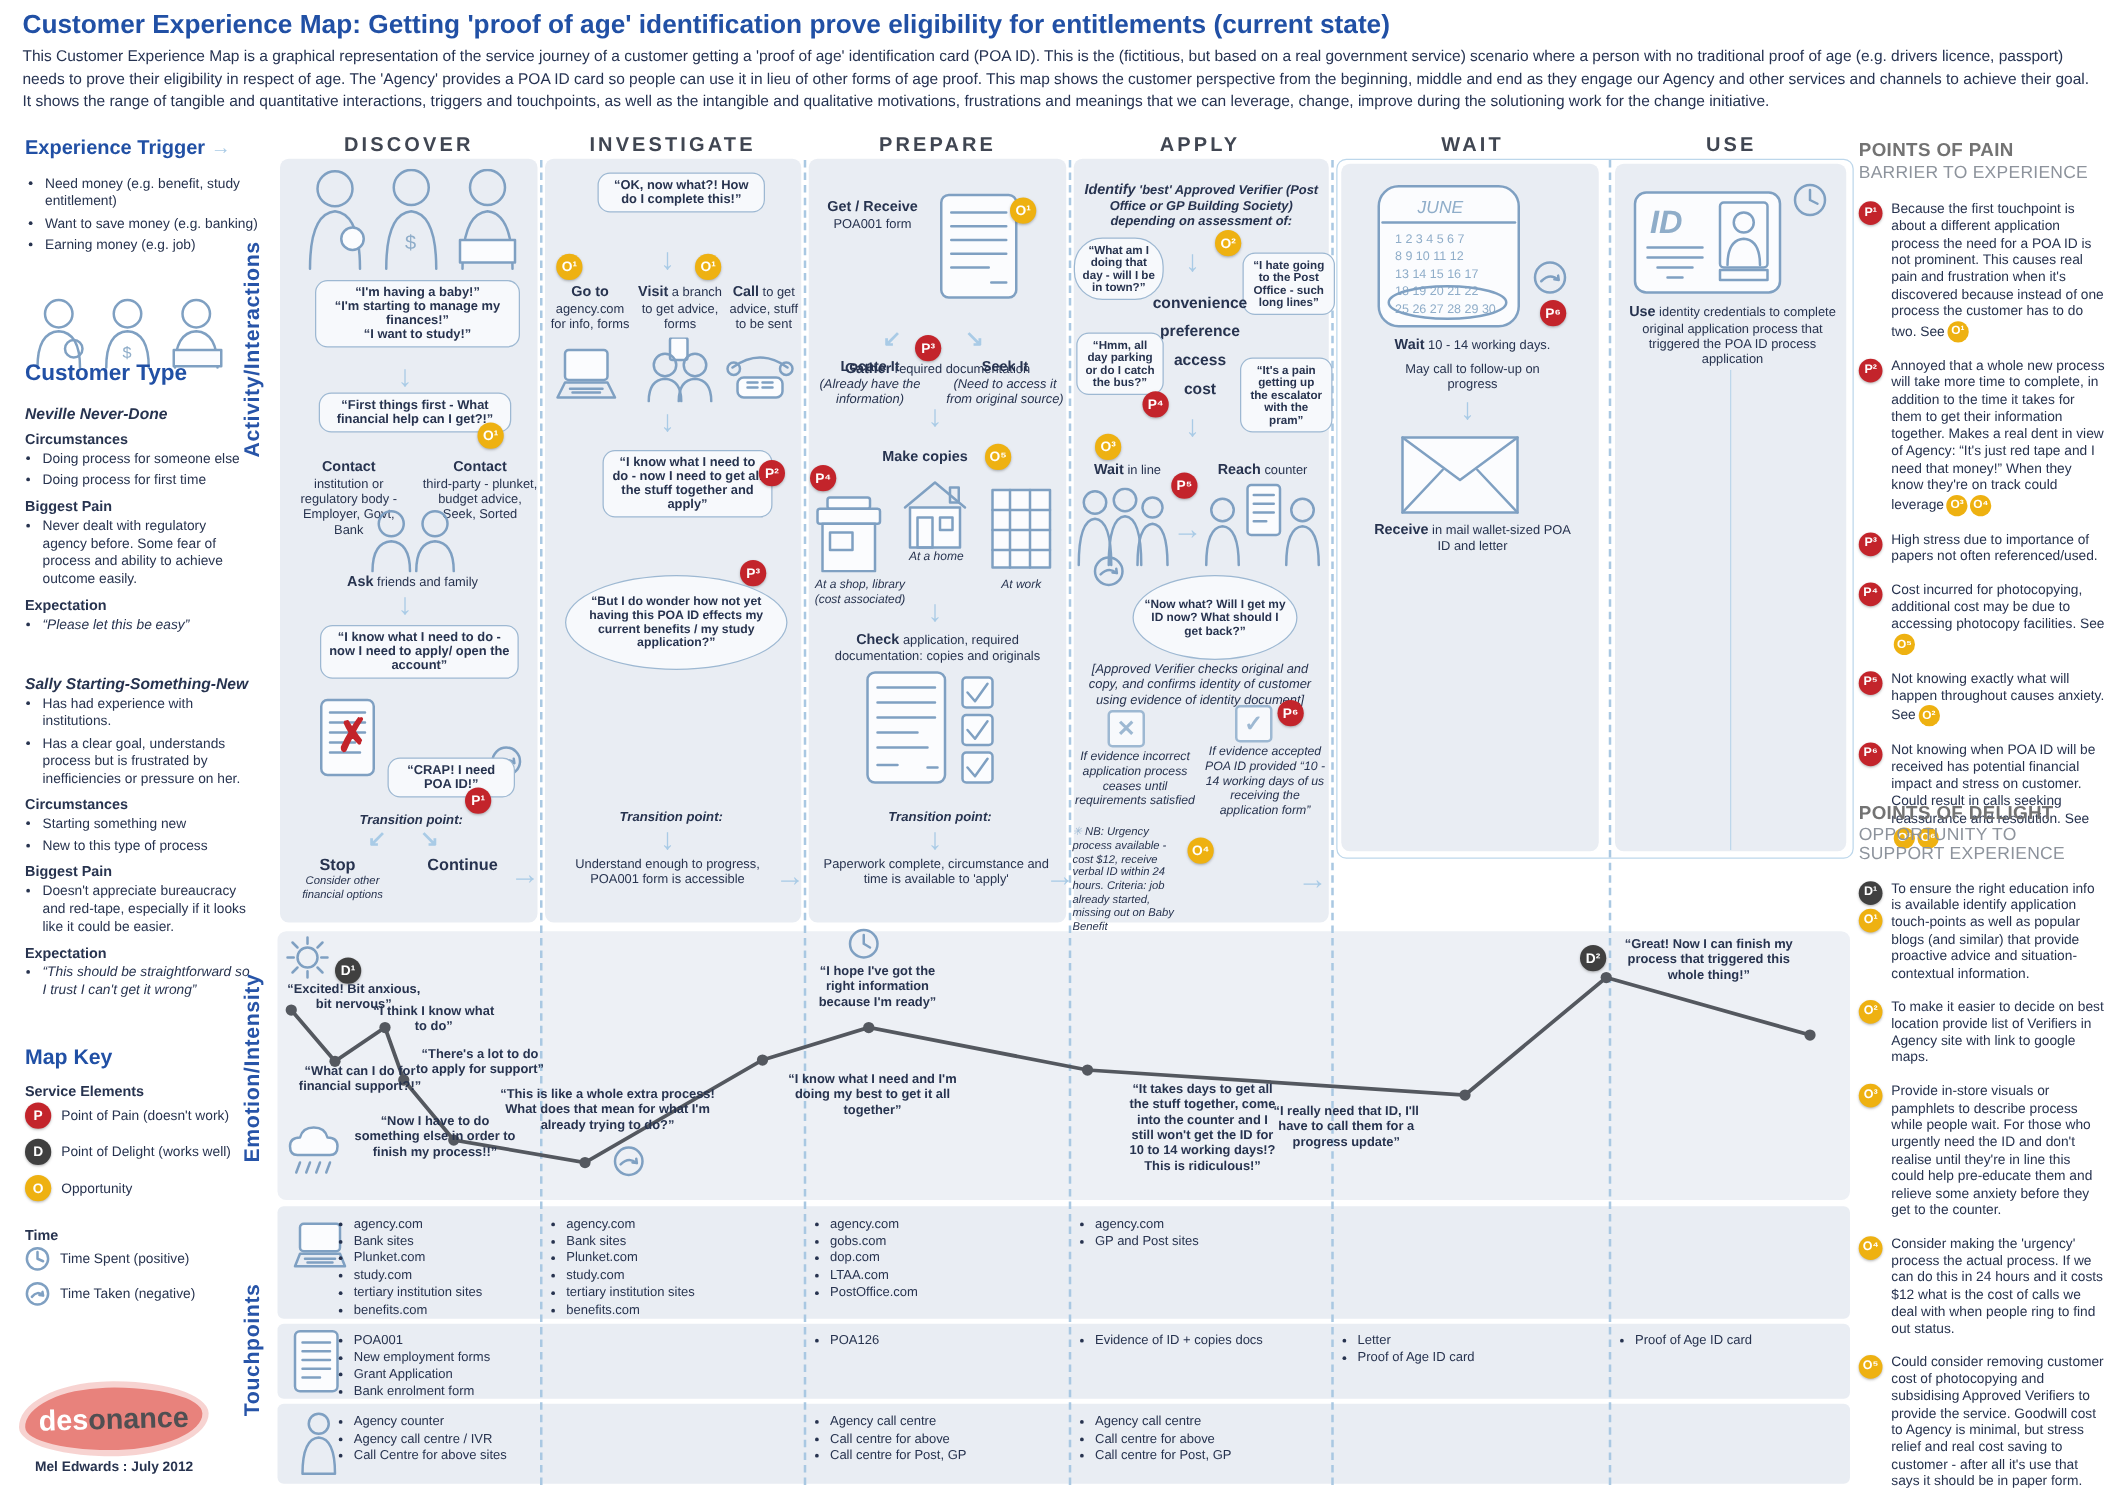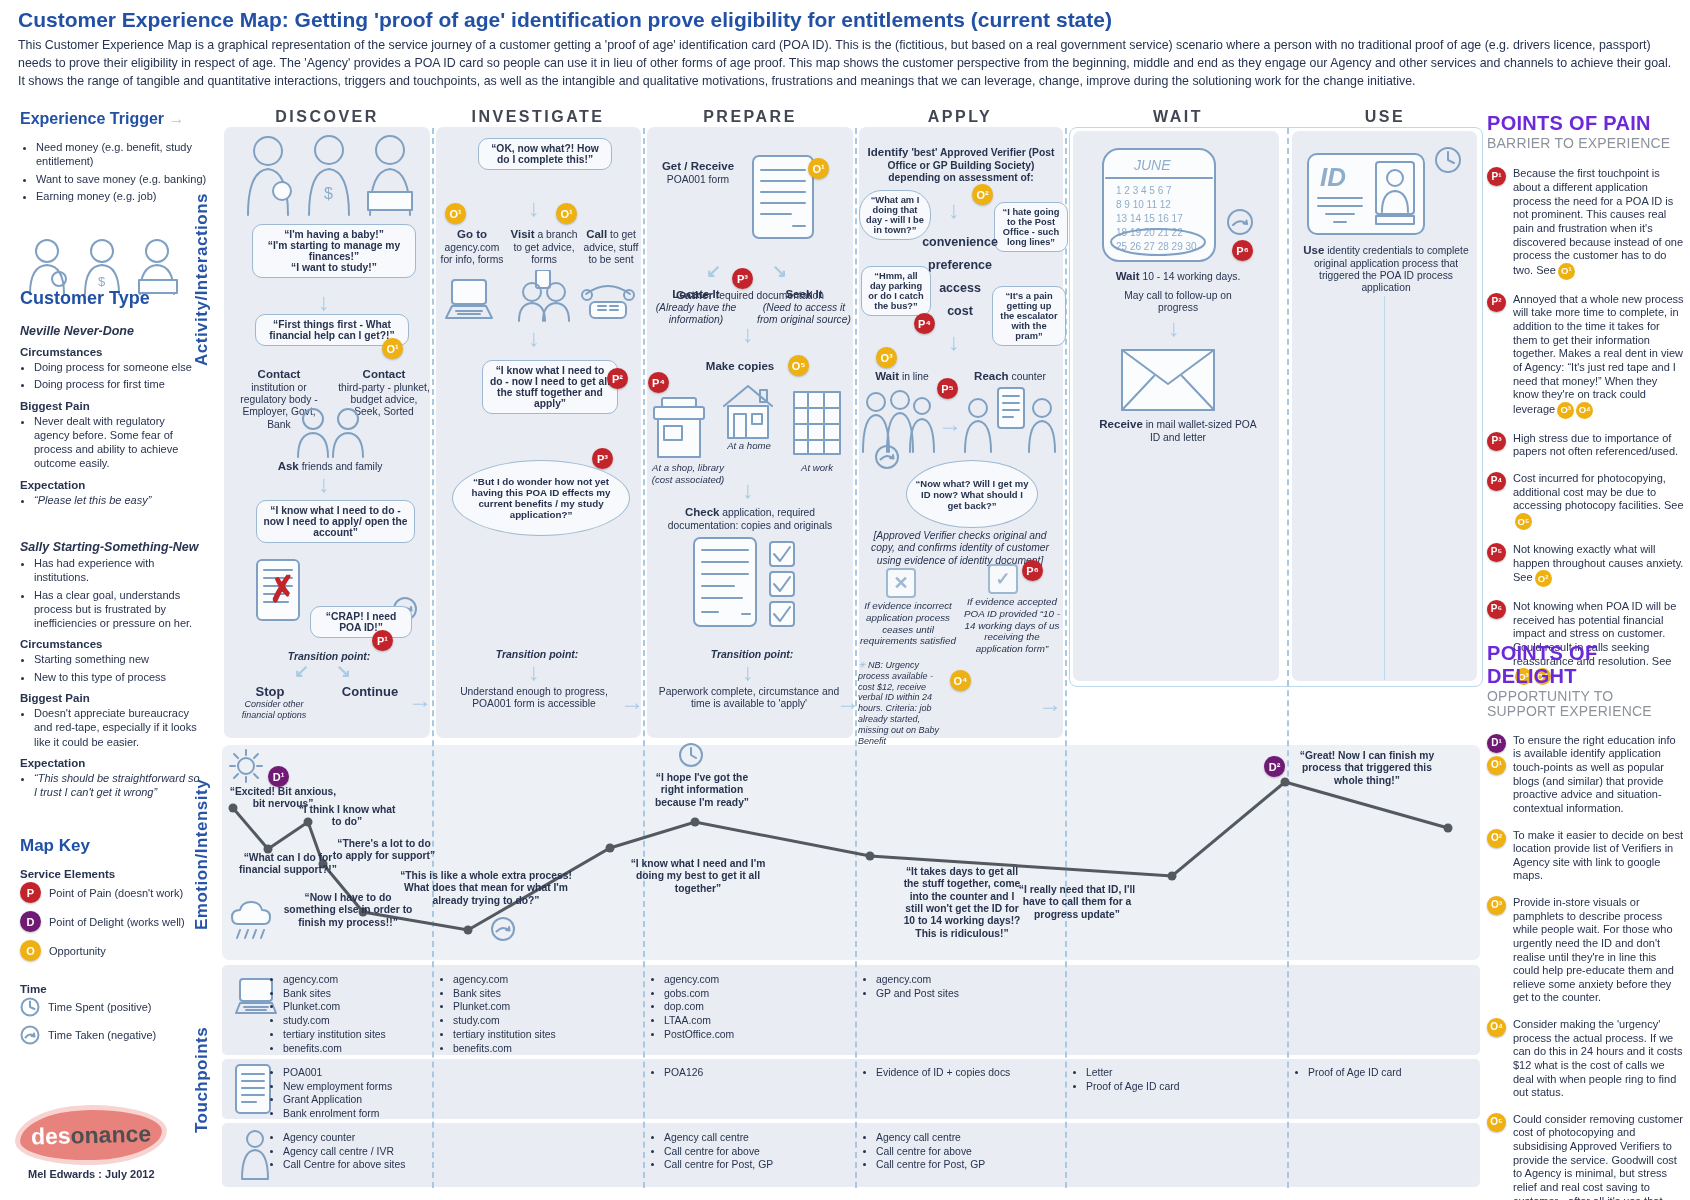--- a/index.html
+++ b/index.html
@@ -21,21 +21,21 @@
   .step{position:absolute;font-size:10.3px;text-align:center;color:#27334f;line-height:1.2;}
   .lead{font-weight:bold;font-size:11.5px;}
   .note{font-style:italic;}
   .big{font-size:13px;font-weight:bold;}
   .transition{position:absolute;font-size:10.5px;font-weight:bold;font-style:italic;color:#27334f;text-align:center;}
   .arrow{position:absolute;color:#a9cbe6;font-weight:bold;font-size:24px;line-height:1;}
   .arrow.sm{font-size:18px;}
   .badge{position:absolute;width:21px;height:21px;border-radius:50%;color:#fff;font-weight:bold;font-size:11px;
          display:flex;align-items:center;justify-content:center;box-shadow:0 1px 2px rgba(60,60,60,.35);}
   .pain{background:#c3242b;}
-  .delight{background:#701a75;}
+  .delight{background:#404040;}
   .opp{background:#eeb111;}
   .badge.inline{position:static;display:inline-flex;flex:0 0 auto;}
   .mini-badge{display:inline-flex;width:17px;height:17px;border-radius:50%;background:#eeb111;color:#fff;
               font-weight:bold;font-size:9.5px;align-items:center;justify-content:center;vertical-align:middle;margin-left:2px;}
   .mini-badge:empty,.badge:empty{display:none;}
   .sketch{stroke:#7fa0c2;fill:none;stroke-width:2;stroke-linecap:round;stroke-linejoin:round;}
   .sketch .fillw{fill:#fbfcfe;}
   .sketch text{fill:#8fadc9;stroke:none;font-family:"Liberation Sans",sans-serif;}
   
   .sb-h1{position:absolute;font-size:16px;font-weight:bold;color:#2150a5;}
@@ -43,21 +43,21 @@
   .sb-name{font-size:12.5px;font-weight:bold;font-style:italic;color:#27334f;margin:10px 0 2px 0;}
   ul.blist{margin:2px 0 0 0;padding-left:14px;font-size:11px;line-height:1.3;color:#27334f;}
   ul.blist li{margin-bottom:3px;}
   .keyrow{display:flex;align-items:center;gap:8px;margin-bottom:8px;font-size:11px;color:#27334f;}
   
   .equote{position:absolute;font-size:10.3px;font-weight:600;color:#27334f;text-align:center;line-height:1.2;}
   
   .tp-row{position:absolute;background:#e9edf3;border-radius:5px;left:0;width:1258px;}
   ul.tp{position:absolute;margin:0;padding-left:13px;font-size:10.4px;line-height:1.32;color:#27334f;width:165px;}
   
-  .pp-title{font-size:20px;font-weight:bold;color:#6d28d9;letter-spacing:.3px;}
+  .pp-title{font-size:15px;font-weight:bold;color:#737373;letter-spacing:.3px;}
   .pp-sub{font-size:14px;color:#8d939c;letter-spacing:.2px;line-height:1.1;margin-top:1px;}
   .p-item{display:flex;gap:7px;margin-bottom:13px;font-size:11px;line-height:1.24;color:#27334f;}
   .p-item .txt{flex:1;}
   .badge.sm{width:19px;height:19px;font-size:10px;}
   .bcol{display:flex;flex-direction:column;gap:3px;flex:0 0 auto;}
   .logo{position:absolute;left:20px;top:1110px;width:142px;height:50px;background:#e8827c;
         border-radius:46% 54% 48% 52%/60% 45% 55% 40%;transform:rotate(-1.5deg);
         display:flex;align-items:center;justify-content:center;box-shadow:0 0 0 5px rgba(232,130,124,.35);}
   .logo .d{color:#fff;font-size:23px;font-weight:bold;}
   .logo .o{color:#4f4f52;font-size:23px;font-weight:bold;}
@@ -429,21 +429,21 @@
   <rect x="78" y="36" width="24" height="24" rx="3" class="fillw"></rect>
     <path d="M82,48 l6,7 l10,-14"></path>
   <rect x="78" y="66" width="24" height="24" rx="3" class="fillw"></rect>
     <path d="M82,78 l6,7 l10,-14"></path>
 </svg>
 <div class="transition" style="left:692px;top:648px;width:120px;">Transition point:</div>
 <div class="arrow" style="left:742px;top:660px;">↓</div>
 <div class="step" style="left:655px;top:686px;width:188px;">Paperwork complete, circumstance and time is available to 'apply'</div>
 <div class="arrow" style="left:836px;top:690px;">→</div>
 
-<div class="step" style="left:864px;top:146px;width:194px;">
+<div class="step" style="left:864px;top:146px;width:194px;font-style:italic;">
   <span class="lead">Identify</span> <span style="font-weight:600;">'best' Approved Verifier (Post Office or GP Building Society) depending on assessment of:</span>
 </div>
 <div class="badge opp" style="left:972px;top:184px;">O²</div>
 <div class="arrow" style="left:948px;top:198px;">↓</div>
 <div class="bubble" style="left:859px;top:190px;width:58px;font-size:9.3px;border-radius:23px;">“What am I doing that day - will I be in town?”</div>
 <div class="bubble" style="left:994px;top:202px;width:60px;font-size:9.3px;">“I hate going to the Post Office - such long lines”</div>
 <div class="step" style="left:905px;top:235px;width:110px;font-size:12.5px;font-weight:bold;">convenience</div>
 <div class="step" style="left:905px;top:258px;width:110px;font-size:12.5px;font-weight:bold;">preference</div>
 <div class="step" style="left:905px;top:281px;width:110px;font-size:12.5px;font-weight:bold;">access</div>
 <div class="step" style="left:905px;top:304px;width:110px;font-size:12.5px;font-weight:bold;">cost</div>

